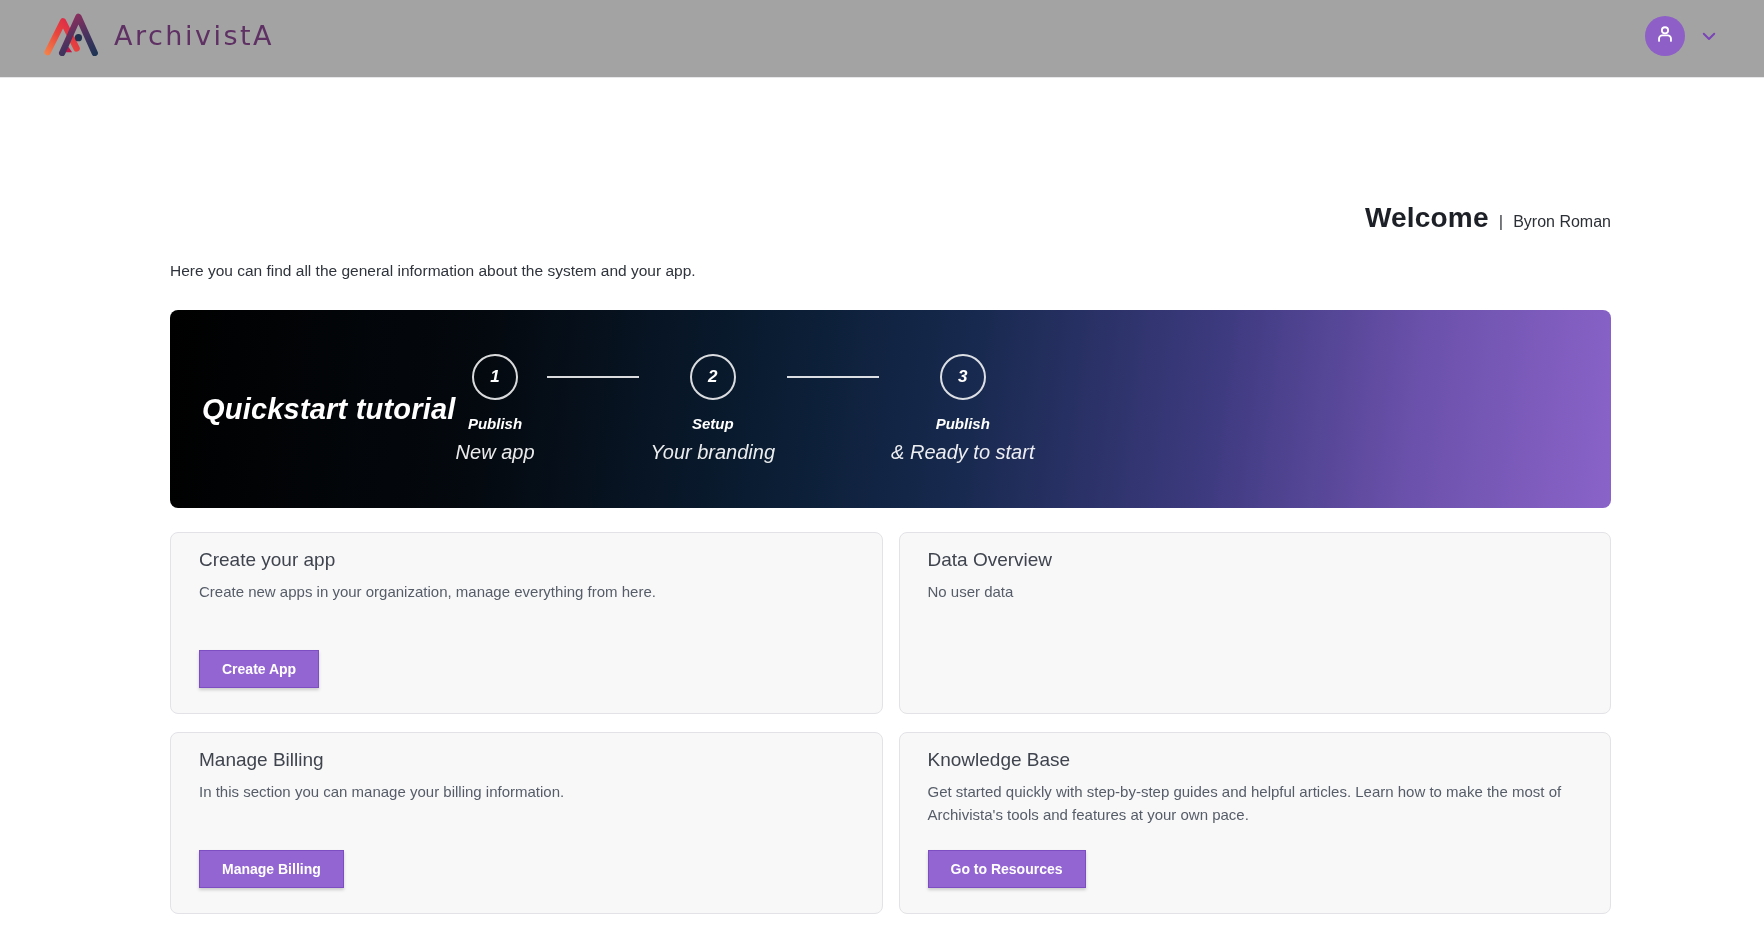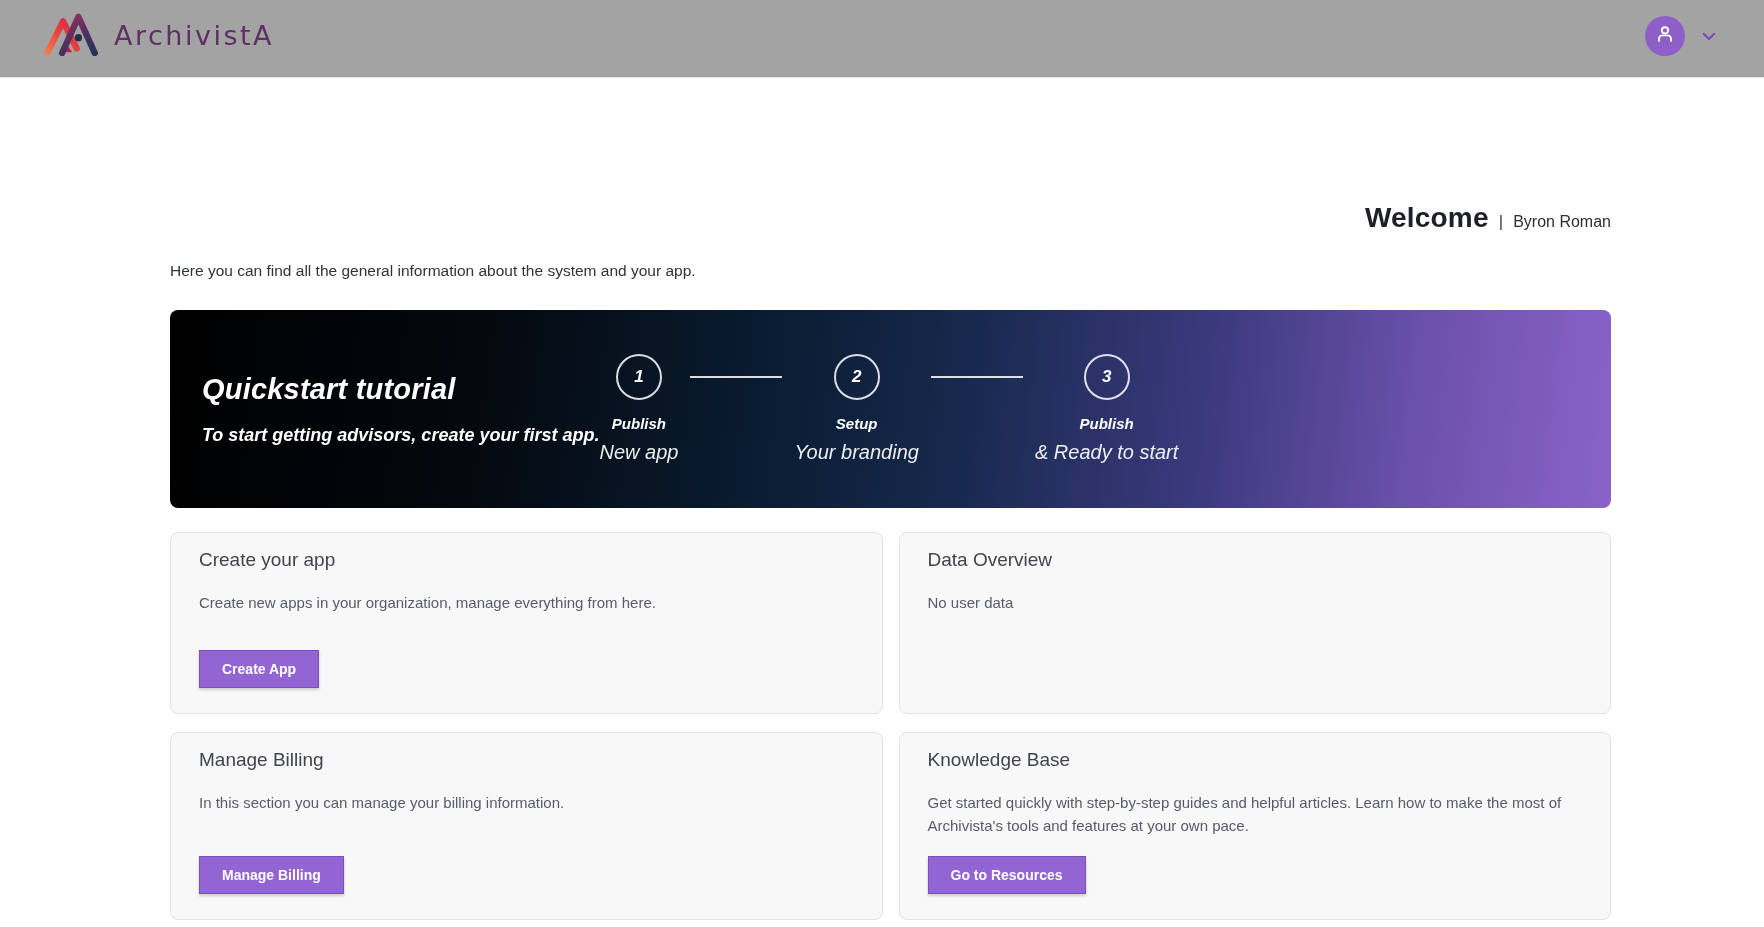--- a/index.html
+++ b/index.html
@@ -102,21 +102,21 @@
   .card {
     background: #f8f8f9;
     border: 1px solid #e3e3e7;
     border-radius: 8px;
     min-height: 182px;
     padding: 16px 30px 25px 28px;
     display: flex;
     flex-direction: column;
   }
   .card-title { font-size: 19px; font-weight: 400; color: #3f444e; }
-  .card-desc { margin-top: 20px; font-size: 15px; color: #565d68; line-height: 1.55; max-width: 640px; }
+  .card-desc { margin-top: 9px; font-size: 15px; color: #565d68; line-height: 1.55; max-width: 640px; }
   .card-actions { margin-top: auto; padding-top: 18px; }
   .btn {
     display: inline-block;
     background: #9365d2;
     color: #ffffff;
     font-family: "Liberation Sans", sans-serif;
     font-size: 14px;
     font-weight: 700;
     padding: 10px 22px;
     border: 1px solid #7d4ec1;
@@ -176,21 +176,20 @@
     <span class="welcome-title">Welcome</span>
     <span class="welcome-sep">|</span>
     <span class="welcome-user">Byron Roman</span>
   </div>
 
   <p class="page-desc">Here you can find all the general information about the system and your app.</p>
 
   <section class="banner">
     <div>
       <div class="banner-title">Quickstart tutorial</div>
-      <div class="banner-subtitle">To start getting advisors, create your first app.</div>
     </div>
 
     <div class="stepper">
       <div class="step">
         <div class="step-circle">1</div>
         <div class="step-label">Publish</div>
         <div class="step-sublabel">New app</div>
       </div>
       <div class="step-connector"></div>
       <div class="step">

